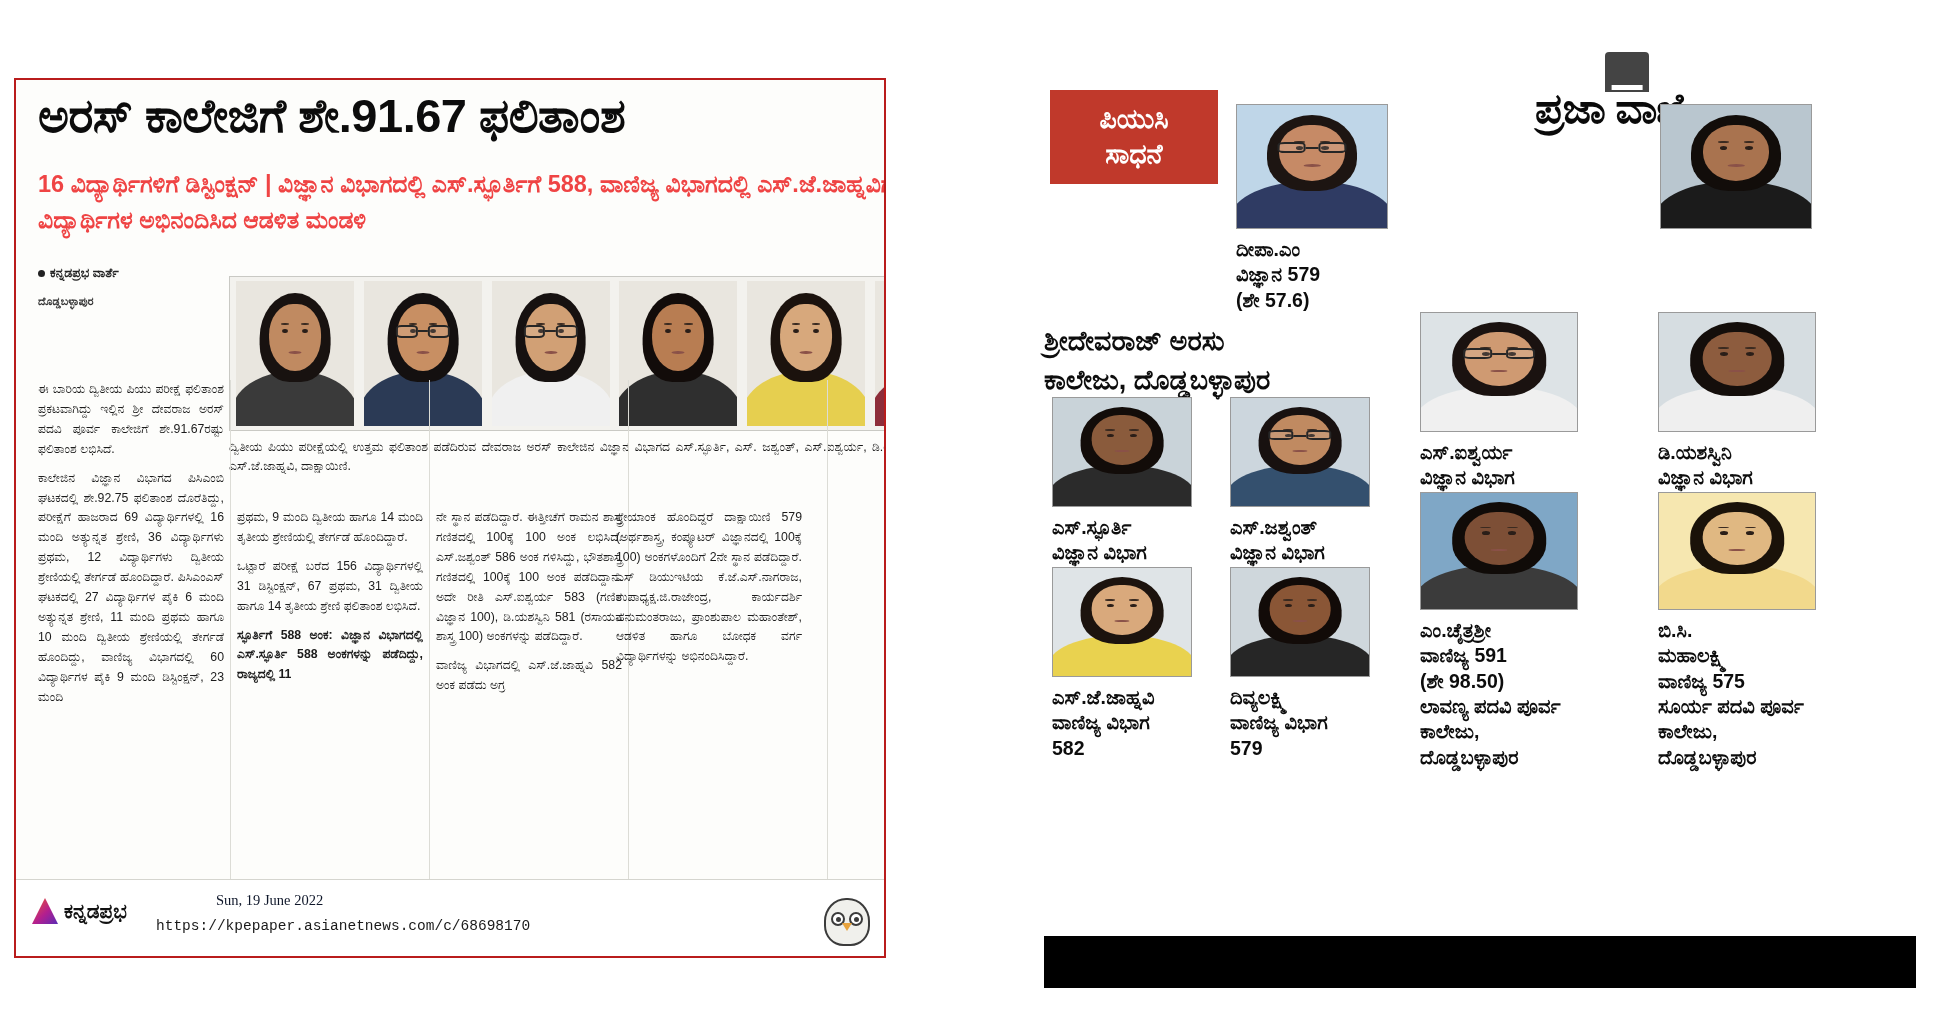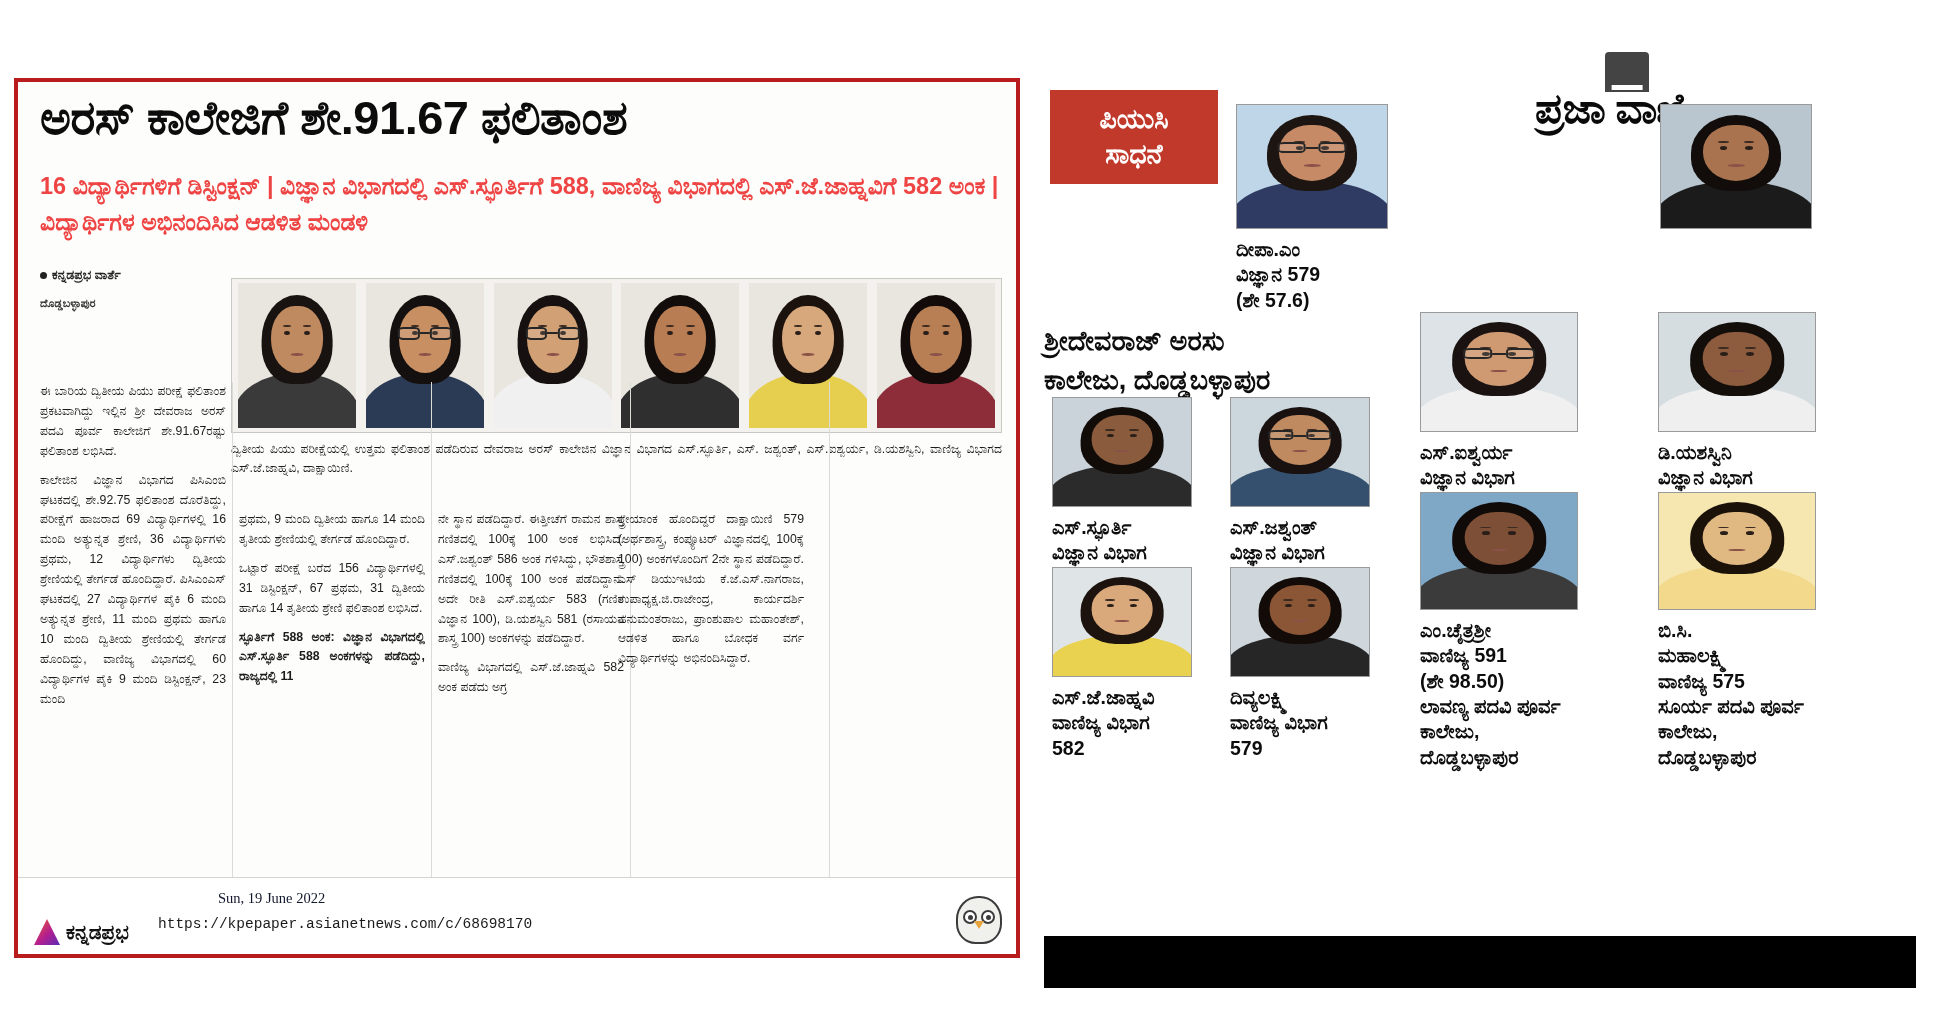--- a/index.html
+++ b/index.html
@@ -16,24 +16,24 @@
     width: 1938px;
     height: 1014px;
     background: #ffffff;
   }
 
   
   .left-clip {
     position: absolute;
     left: 14px;
     top: 78px;
-    width: 1006px;
+    width: 872px;
     height: 880px;
     background: #fdfdfb;
-    border: 4px solid #b91c1c;
+    border: 2px solid #b91c1c;
     box-sizing: border-box;
     overflow: hidden;
   }
   .kannada {
     font-family: "Liberation Sans", sans-serif;
     color: #111111;
   }
   .headline {
     position: absolute;
     left: 22px;
@@ -261,21 +261,20 @@
     border-top: 1px solid #d5d5cf;
     background: #ffffff;
   }
   .kp-logo {
     position: absolute;
     left: 16px;
     top: 18px;
     display: flex;
     align-items: center;
     gap: 6px;
-    margin-top: 23px;
   }
   .kp-mark {
     width: 26px; height: 26px;
     background: linear-gradient(135deg,#f05a28 0%, #b31f8f 55%, #5b2bb5 100%);
     clip-path: polygon(50% 0%, 100% 100%, 0% 100%);
   }
   .kp-name {
     font-size: 20px;
     font-weight: bold;
     color: #111;

